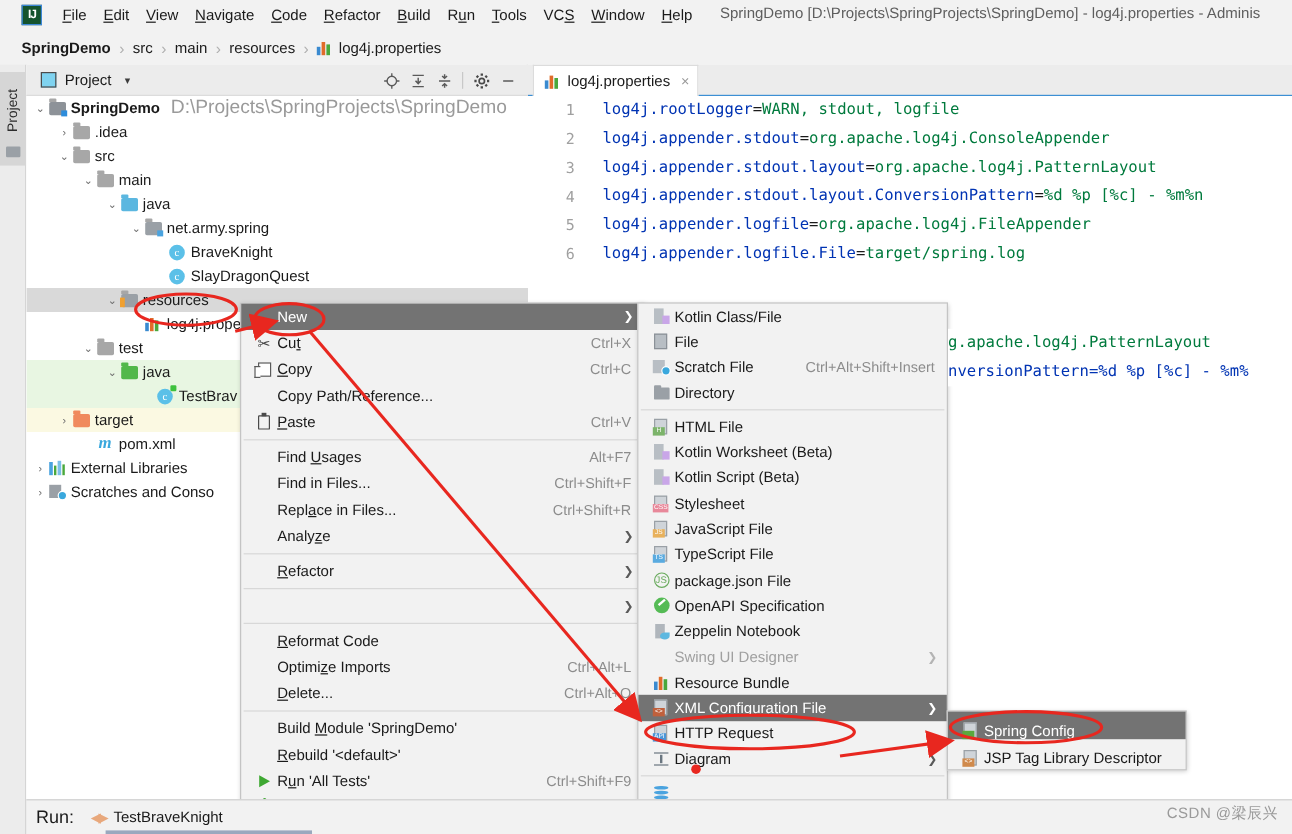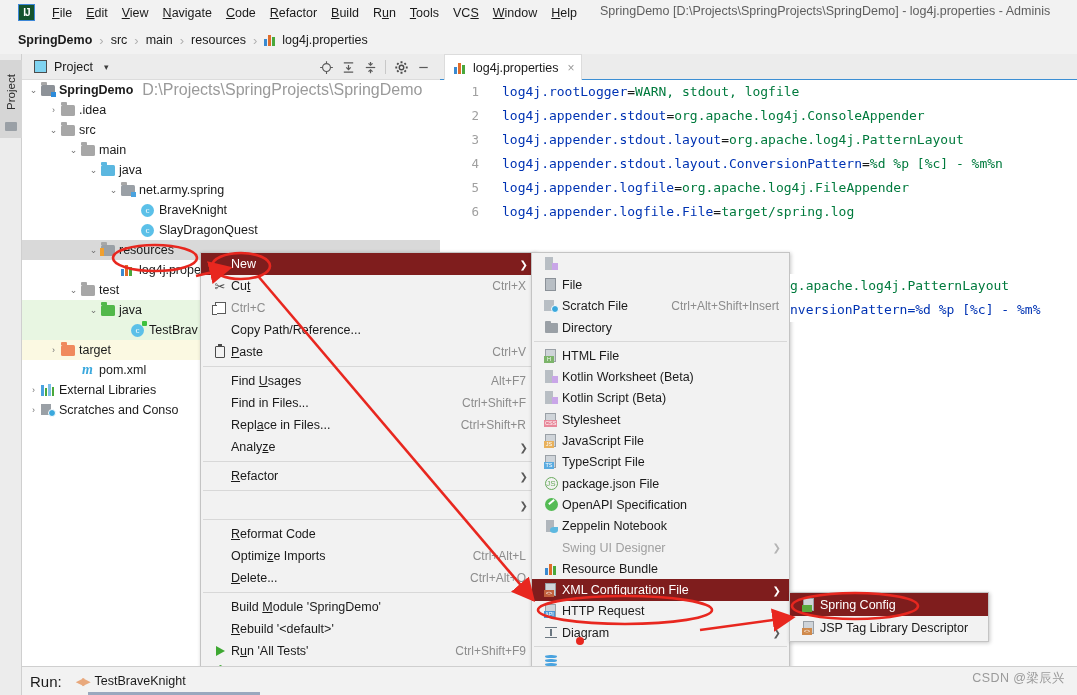--- a/index.html
+++ b/index.html
@@ -193,21 +193,21 @@
     font-size:12.5px;
   }
   .mi {
     position:relative; height:22px; display:flex; align-items:center;
     padding-left:8px; white-space:nowrap;
   }
   .mi .miic { width:22px; flex:0 0 22px; display:flex; align-items:center; justify-content:center; }
   .mi .mitxt { flex:1 1 auto; }
   .mi .mikey { color:#8c8c8c; margin-right:10px; font-size:12px; }
   .mi .michev { color:#5a5a5a; font-size:10px; margin-right:8px; }
-  .mi.hl { background:#7f1d1d; color:#fff; }
+  .mi.hl { background:#737373; color:#fff; }
   .mi.hl .michev { color:#fff; }
   .mi.dis { color:#a0a0a0; }
   .msep { height:1px; background:#d8d8d8; margin:3px 2px; }
   .mi u { text-decoration:underline; }
 
   
   #newmenu {
     position:absolute; left:531px; top:252px; width:259px; height:443px;
     background:#f2f2f2; border:1px solid #c4c4c4;
     box-shadow:1px 1px 4px rgba(0,0,0,.22);
@@ -215,21 +215,21 @@
   }
   #newmenu .mi { height:21.3px; }
 
   
   #xmlmenu {
     position:absolute; left:789px; top:592px; width:200px; height:50px;
     background:#f2f2f2; border:1px solid #c4c4c4;
     box-shadow:1px 1px 4px rgba(0,0,0,.22);
     font-size:12.5px;
   }
-  #xmlmenu .mi { height:23px; }
+  #xmlmenu .mi { height:23px;align-items:flex-end; }
 
   
   .fic { width:14px; height:14px; position:relative; display:block; }
   .fic .sheet {
     position:absolute; left:1px; top:0; width:11px; height:13px;
     background:#cfd4d9; border:1px solid #9aa0a6;
   }
   .fic .tag {
     position:absolute; left:0px; bottom:0px; min-width:10px; height:7px;
     font-size:5.5px; line-height:7px; text-align:center; color:#fff;
@@ -570,20 +570,21 @@
     <span class="miic">
         <span class="scissors">✂</span>
       </span>
     <span class="mitxt">Cu<u>t</u></span>
     <span class="mikey">Ctrl+X</span>
   </div>
   <div class="mi">
     <span class="miic">
         <span class="copyic"></span>
       </span>
+    <span class="mitxt"><u>C</u>opy</span>
     <span class="mikey">Ctrl+C</span>
   </div>
   <div class="mi">
     <span class="miic"></span>
     <span class="mitxt">Copy Path/Reference...</span>
   </div>
   <div class="mi">
     <span class="miic">
         <span class="pasteic"></span>
       </span>
@@ -680,20 +681,21 @@
 </div>
 
 <div id="newmenu">
   <div class="mi">
     <span class="miic">
         <span class="kot">
           <span class="a"></span>
           <span class="b"></span>
         </span>
       </span>
+    <span class="mitxt">Kotlin Class/File</span>
   </div>
   <div class="mi">
     <span class="miic">
       <span class="fic">
           <span class="sheet" style="background:#b8bec4;border-color:#8b9198;"></span>
         </span>
     </span>
     <span class="mitxt">File</span>
   </div>
   <div class="mi">

